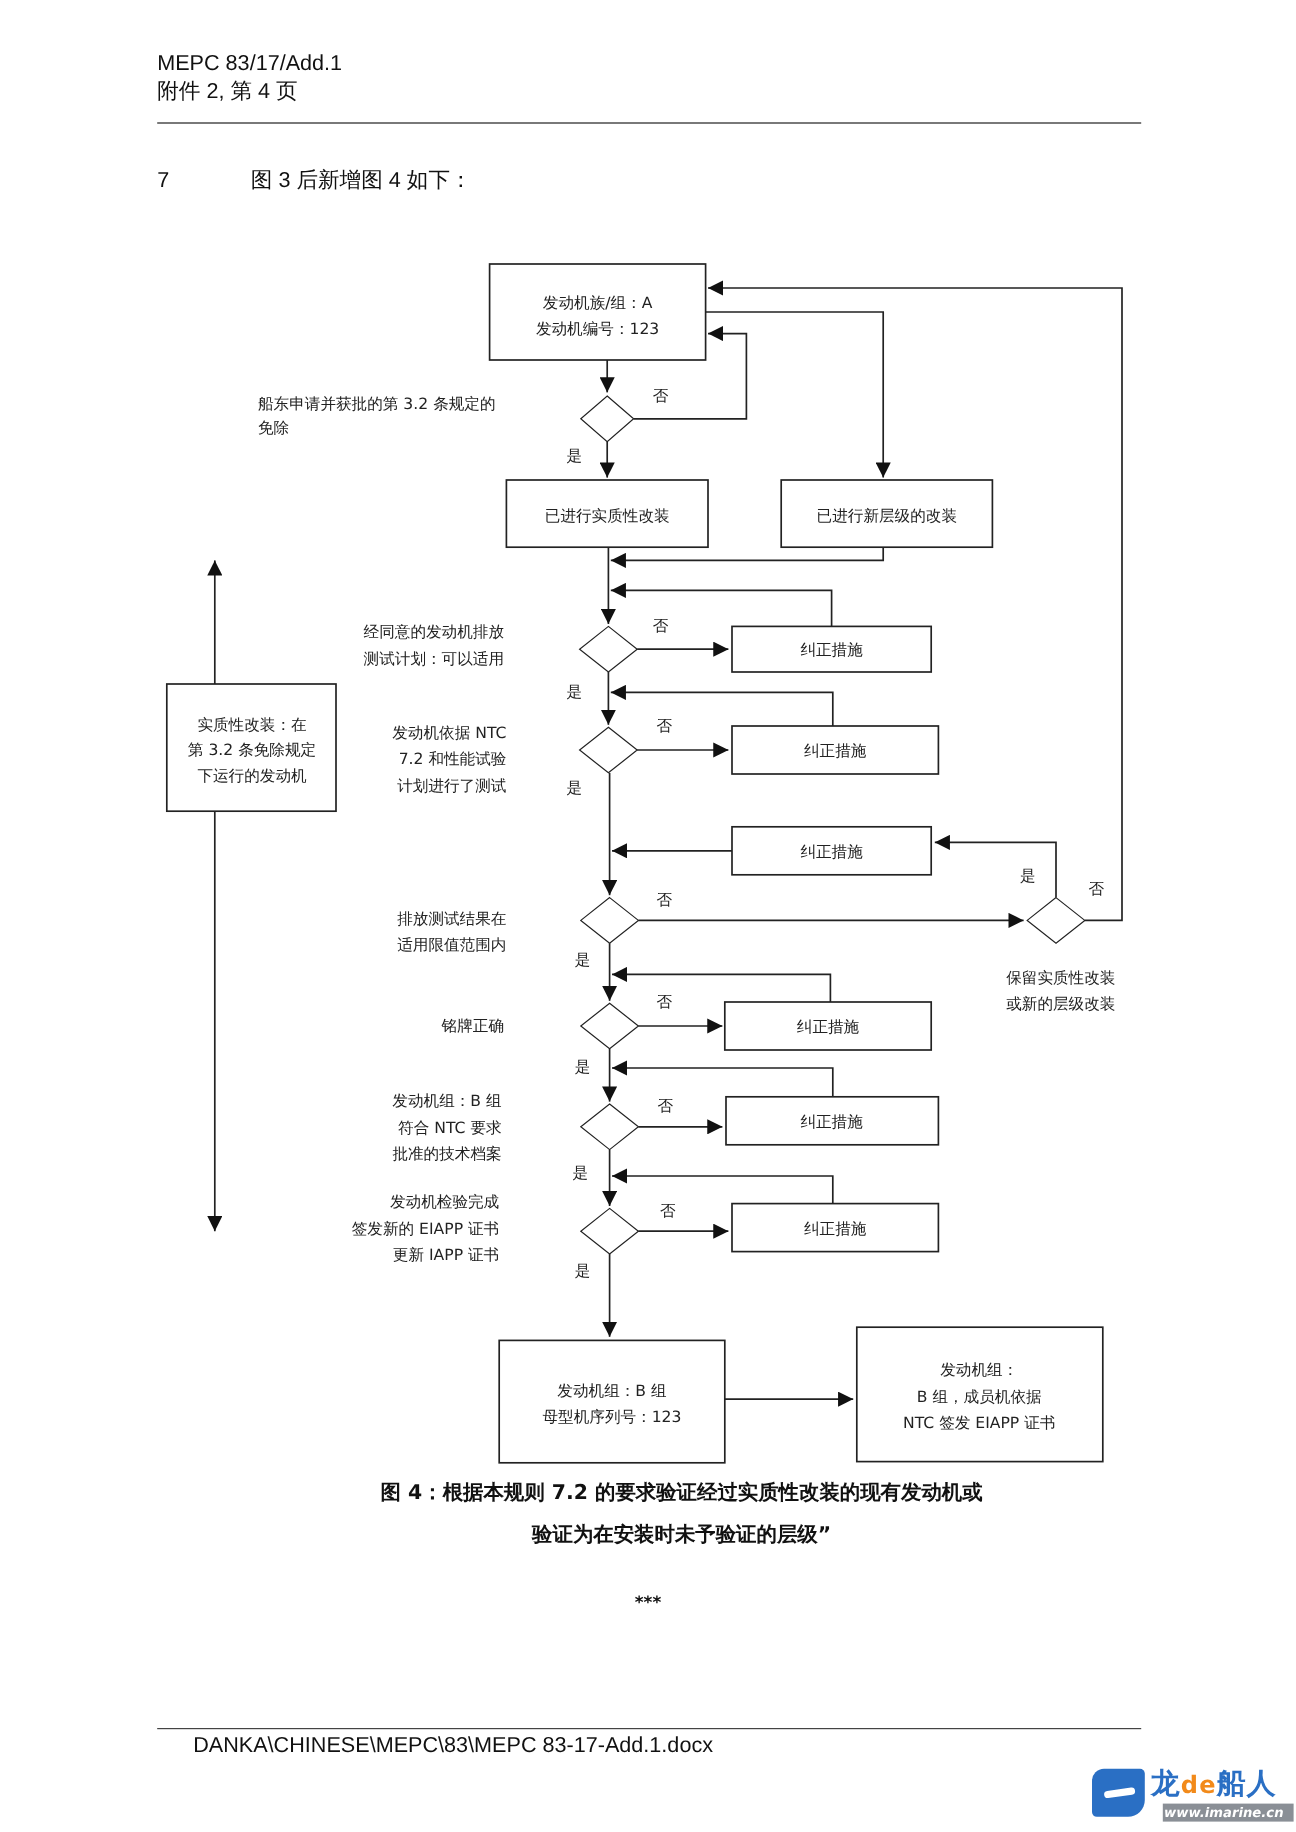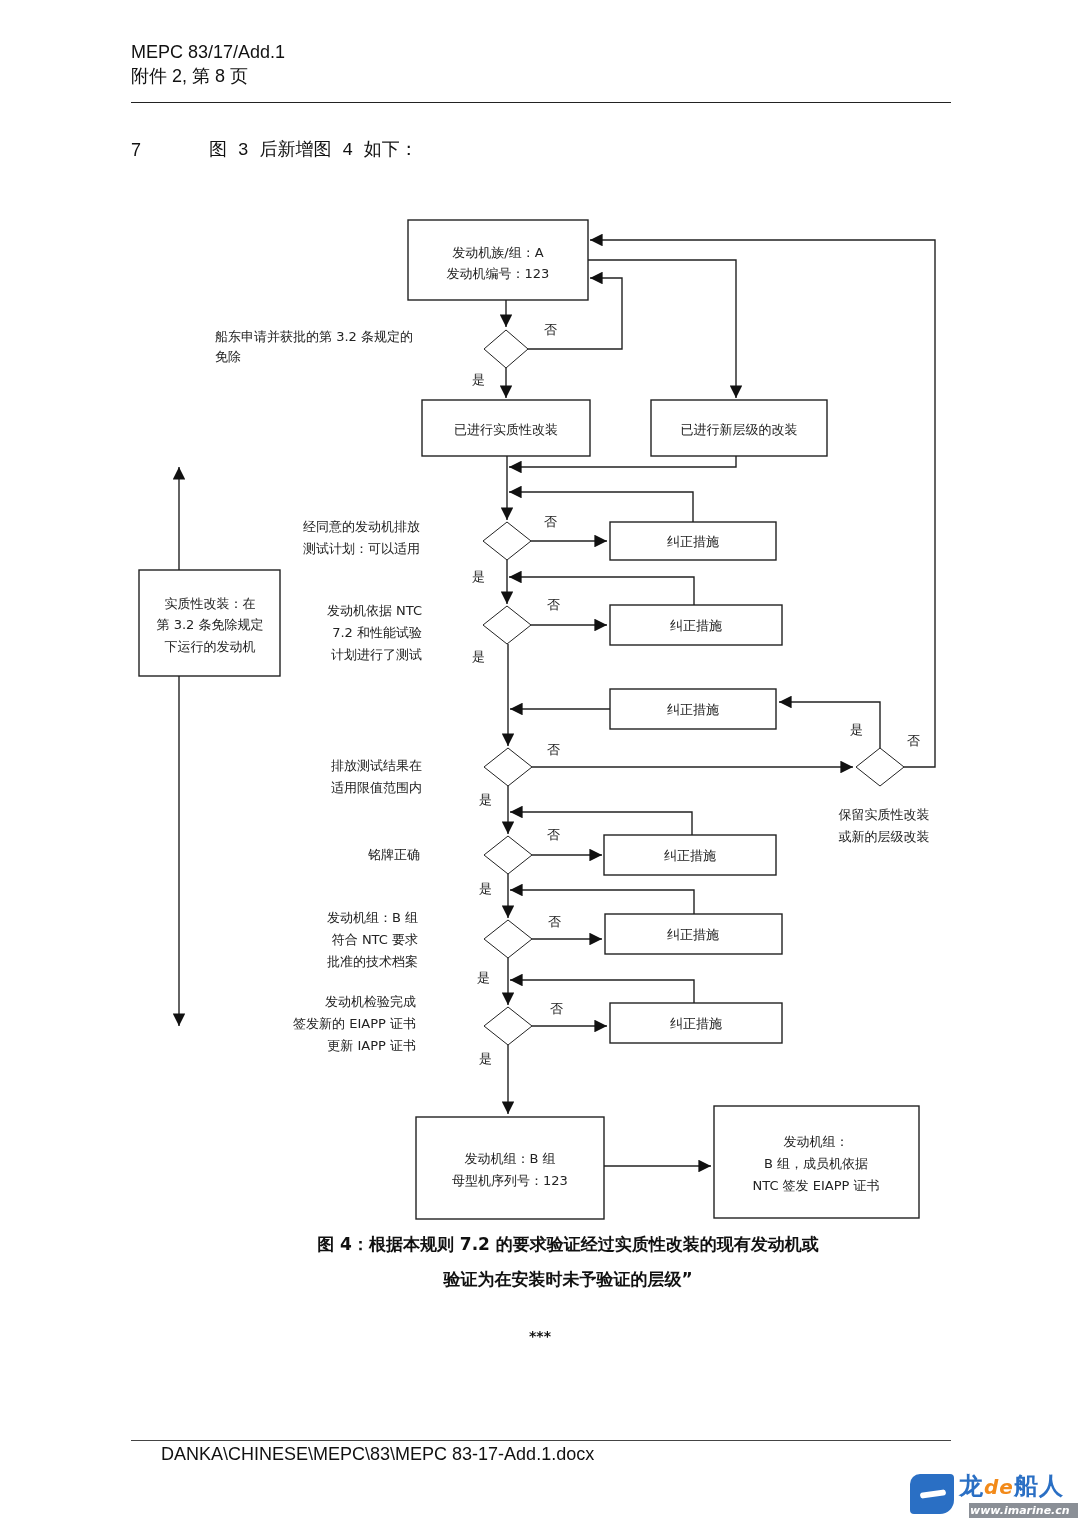--- a/index.html
+++ b/index.html
@@ -4,43 +4,43 @@
 <style>
   html, body { margin:0; padding:0; background:#ffffff; }
   body { width:1080px; height:1527px; position:relative; overflow:hidden;
          font-family:"DejaVu Sans", "Liberation Sans", sans-serif; color:#111; }
   .hdr { position:absolute; left:131px; top:40px; font-size:18px; line-height:24px;
          font-family:"Liberation Sans", "DejaVu Sans", sans-serif; }
   .hdr-rule { position:absolute; left:131px; top:102px; width:820px; height:0; border-top:1.5px solid #222; }
   .para { position:absolute; top:138px; left:131px; font-size:18px; line-height:24px;
           font-family:"Liberation Sans", "DejaVu Sans", sans-serif; }
   .para .num { position:absolute; left:0; }
-  .para .txt { position:absolute; left:78px; white-space:nowrap;font-family:Liberation Mono, monospace; }
+  .para .txt { position:absolute; left:78px; white-space:nowrap; }
   svg.flow { position:absolute; left:0; top:0; }
   svg text { font-family:"DejaVu Sans", "Liberation Sans", sans-serif; font-size:13px; fill:#222; }
   .caption { position:absolute; left:0; width:1080px; text-align:center; font-weight:bold;
              font-size:17px; line-height:30px; font-family:"DejaVu Sans", "Liberation Sans", sans-serif;padding-left:28px; }
   .stars { position:absolute; top:1328px; left:0; width:1080px; text-align:center; font-size:14px; font-weight:bold; }
   .foot-rule { position:absolute; left:131px; top:1440px; width:820px; border-top:1.2px solid #444; }
   .foot { position:absolute; left:131px; top:1444px; font-size:18px; font-family:"Liberation Sans", "DejaVu Sans", sans-serif;margin-left:30px; }
   .logo { position:absolute; left:905px; top:1470px; width:170px; height:52px; }
   .logo .mark { position:absolute; left:5px; top:4px; width:44px; height:40px; border-radius:10px 4px 14px 4px;
                 background:#2a6fc4; }
   .logo .mark:after { content:""; position:absolute; left:10px; top:17px; width:26px; height:6px; background:#fff; border-radius:3px; transform:rotate(-8deg); }
   .logo .brand { position:absolute; left:54px; top:0; font-size:24px; font-weight:bold; color:#2a6fc4; letter-spacing:1px; }
-  .logo .brand .de { color:#f28a1a; font-style:italic; font-size:20px; }
+  .logo .brand .de { color:#f28a1a; font-size:20px; }
   .logo .url { position:absolute; left:64px; top:33px; width:108px; height:15px; background:#8a8f96; color:#fff;
                font-size:11px; font-style:italic; font-weight:bold; line-height:15px; padding-left:1px; }
 </style>
 </head>
 <body>
 
 <div class="hdr">
   <div>MEPC 83/17/Add.1</div>
-  <div>附件 2, 第 8 页</div>
+  <div>附件 2, 第 4 页</div>
 </div>
 <div class="hdr-rule"></div>
 
 <div class="para">
   <span class="num">7</span>
   <span class="txt">图 3 后新增图 4 如下：</span>
 </div>
 
 <svg class="flow" width="1080" height="1240">
   <defs>

